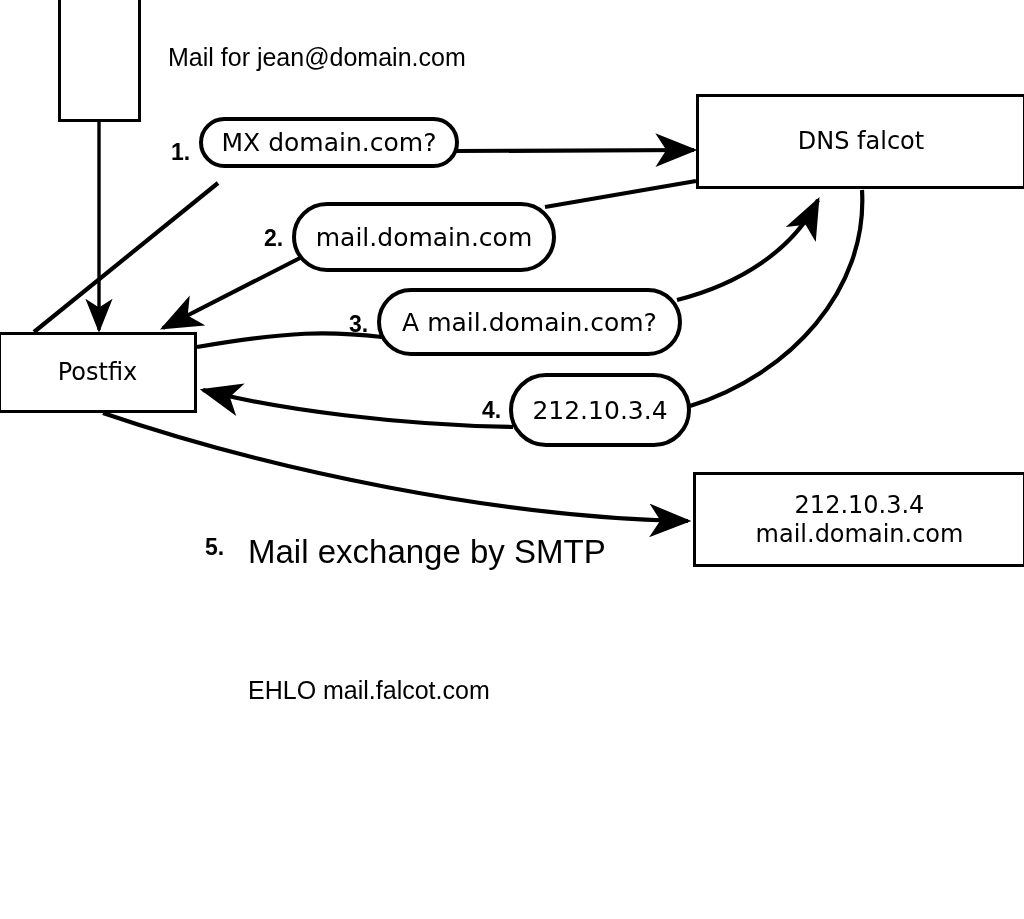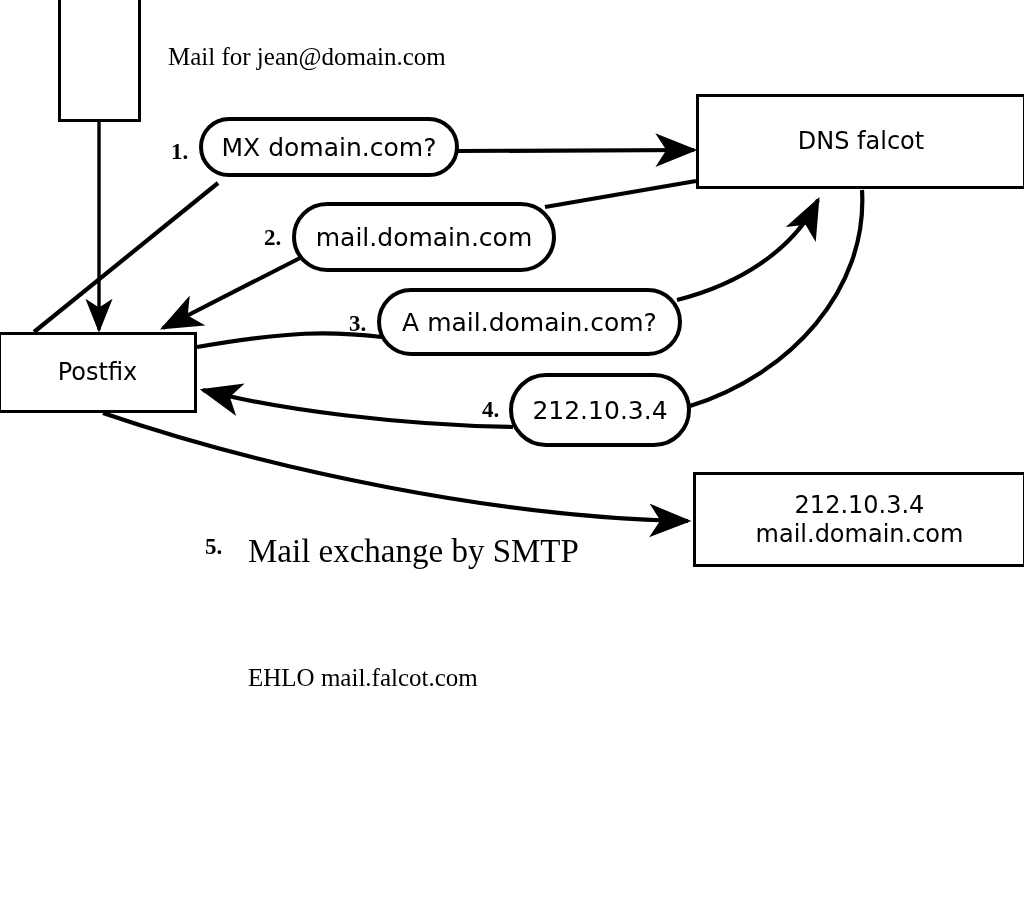--- a/index.html
+++ b/index.html
@@ -21,21 +21,21 @@
   svg.layer {
     position: absolute;
     left: 0;
     top: 0;
     width: 1024px;
     height: 919px;
   }
   .txt {
     position: absolute;
     white-space: pre;
-    font-family: Liberation Serif, serif;
+    font-family: Liberation Sans, sans-serif;
     color: #000;
   }
 
   
   .box {
     position: absolute;
     box-sizing: border-box;
     border: 3px solid #000;
     background: #fff;
     display: flex;
@@ -56,21 +56,21 @@
     box-sizing: border-box;
     border: 4px solid #000;
     background: #fff;
     display: flex;
     align-items: center;
     justify-content: center;
     white-space: nowrap;
     font-size: 25px;
     z-index: 3;
   }
-  #bubble-1 { left: 199px; top: 117px; width: 260px; height: 60px; border-radius: 35px; }
+  #bubble-1 { left: 199px; top: 117px; width: 260px; height: 51px; border-radius: 35px; }
   #bubble-2 { left: 292px; top: 202px; width: 264px; height: 70px; border-radius: 35px; }
   #bubble-3 { left: 377px; top: 288px; width: 305px; height: 68px; border-radius: 36px; }
   #bubble-4 { left: 509px; top: 373px; width: 182px; height: 74px; border-radius: 37px; }
 
   
   .step-num {
     position: absolute;
     font-weight: bold;
     font-size: 23px;
     z-index: 4;
@@ -84,21 +84,21 @@
   
   #mail-for-label {
     left: 168px; top: 43px; font-size: 25px;
   }
   #smtp-caption {
     left: 248px; top: 533px; font-size: 33px;
   }
   #smtp-transcript {
     left: 248px; top: 595px; font-size: 25px; line-height: 33px;
   }
-  #smtp-transcript div { white-space: pre; min-height: 16px; }
+  #smtp-transcript div { white-space: pre; min-height: 16px; margin-top: 13px; }
 </style>
 </head>
 <body>
 
 <div id="canvas">
 
   <svg class="layer" viewBox="0 0 1024 919" xmlns="http://www.w3.org/2000/svg">
     <defs>
       <marker id="ah" markerWidth="12" markerHeight="12" refX="9.2" refY="4" orient="auto" markerUnits="strokeWidth">
         <path d="M0,0 L10,4 L0,8 L2.6,4 z" fill="#000"></path>

